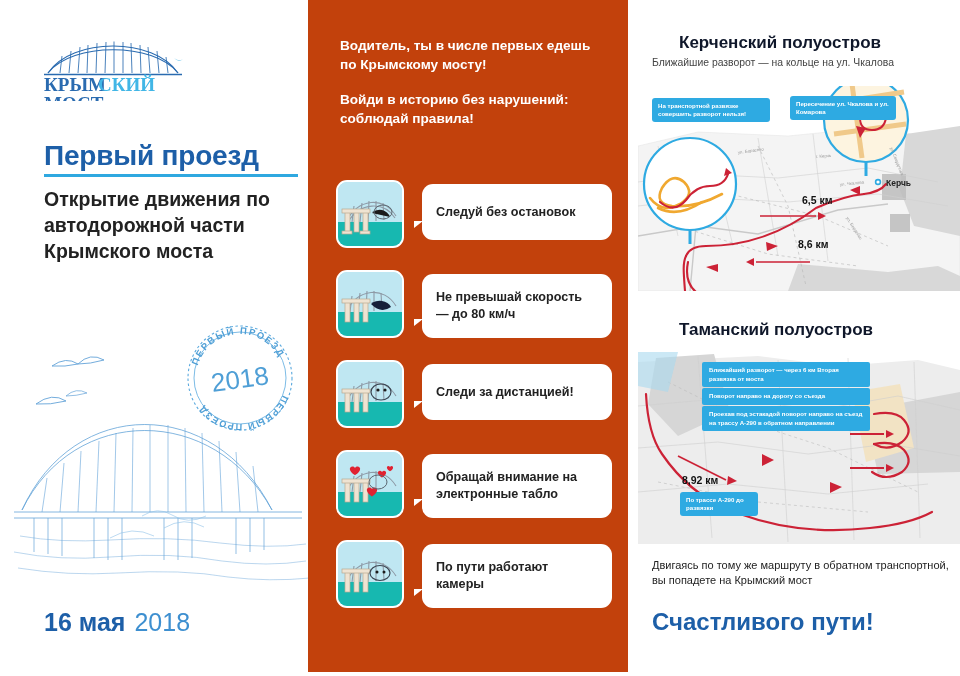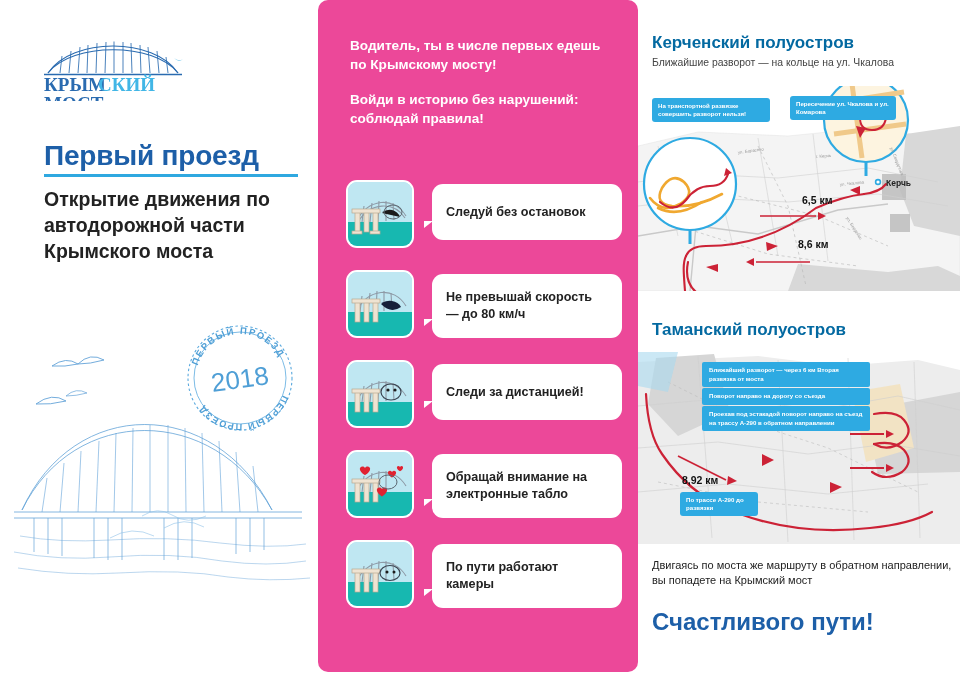--- a/index.html
+++ b/index.html
@@ -32,21 +32,21 @@
   .bridge-art{position:absolute;left:10px;top:300px;width:300px;height:290px;}
   .bridge-art svg{display:block;}
 
   .stamp{position:absolute;left:176px;top:318px;width:120px;height:120px;}
 
   .date-line{position:absolute;left:40px;top:608px;font-size:25px;}
   .date-day{font-weight:bold;color:#1d5fa8;}
   .date-year{color:#3d8fd0;font-weight:400;margin-left:9px;}
 
   
-  .center{position:absolute;left:318px;top:0;width:320px;height:672px;background:#ec4899;border-radius:10px;}
+  .center{position:absolute;left:308px;top:0;width:320px;height:672px;background:#c2410c;}
 
   .hdr-a{position:absolute;left:32px;top:36px;width:260px;color:#fff;font-size:13.6px;font-weight:bold;line-height:19px;}
   .hdr-b{position:absolute;left:32px;top:90px;width:260px;color:#fff;font-size:13.6px;font-weight:bold;line-height:19px;}
 
   .rules{position:absolute;left:28px;top:180px;width:278px;}
   .rule{position:relative;height:74px;margin-bottom:16px;}
   .rule-thumb{
     position:absolute;left:0;top:0;width:68px;height:68px;border-radius:11px;
     background:#9fe2f0;border:2.5px solid #fff;overflow:hidden;box-sizing:border-box;
   }
@@ -58,21 +58,21 @@
   }
   .bubble-txt{font-size:12.6px;line-height:17px;color:#222;font-weight:bold;}
   .bubble:before{
     content:"";position:absolute;left:-8px;bottom:12px;
     border-width:7px 9px 0 0;border-style:solid;border-color:#fff transparent transparent transparent;
   }
 
   
   .right{position:absolute;left:638px;top:0;width:322px;height:676px;background:#fff;overflow:hidden;}
 
-  .sec-title{position:absolute;font-size:17px;font-weight:bold;color:#0369a1;}
+  .sec-title{position:absolute;font-size:17px;font-weight:bold;color:#0f172a;margin-left:27px;}
   .sec-sub{position:absolute;font-size:10.4px;line-height:13.5px;color:#444;}
 
   .kerch-map{position:absolute;left:0px;top:86px;width:322px;height:205px;overflow:hidden;}
   .taman-map{position:absolute;left:0px;top:352px;width:322px;height:192px;overflow:hidden;}
 
   .callout{
     position:absolute;background:#2eaae2;color:#fff;
     font-size:6.1px;line-height:8.2px;font-weight:bold;
     padding:4px 6px;box-sizing:border-box;border-radius:3px;
   }
@@ -185,20 +185,23 @@
         <text font-family="Liberation Sans, sans-serif" font-size="9.5" font-weight="bold" fill="#4f9fd6" letter-spacing="1.6">
           <textPath href="#arcTop" startOffset="9%">ПЕРВЫЙ ПРОЕЗД</textPath>
         </text>
         <text font-family="Liberation Sans, sans-serif" font-size="9" font-weight="bold" fill="#4f9fd6" letter-spacing="1.4">
           <textPath href="#arcBot" startOffset="12%">ПЕРВЫЙ ПРОЕЗД</textPath>
         </text>
         <text x="60" y="70" text-anchor="middle" font-family="Liberation Sans, sans-serif" font-size="26" fill="#4f9fd6" transform="rotate(-8 60 62)">2018</text>
       </svg>
     </div>
 
+    <div class="date-line">
+      <span class="date-day">16 мая</span><span class="date-year">2018</span>
+    </div>
   </div>
 
   <div class="center">
     <div class="hdr-a">Водитель, ты в числе первых едешь по Крымскому мосту!</div>
     <div class="hdr-b">Войди в историю без нарушений: соблюдай правила!</div>
 
     <div class="rules">
 
       <div class="rule">
         <div class="rule-thumb">
@@ -480,17 +483,17 @@
       </svg>
     </div>
 
     <div class="taman-note" style="left:64px;top:362px;width:168px;">Ближайший разворот — через 6 км Вторая развязка от моста</div>
     <div class="taman-note" style="left:64px;top:388px;width:168px;">Поворот направо на дорогу со съезда</div>
     <div class="taman-note" style="left:64px;top:406px;width:168px;">Проехав под эстакадой поворот направо на съезд на трассу А-290 в обратном направлении</div>
 
     <div class="dist" style="left:44px;top:474px;">8,92 км</div>
     <div class="callout" style="left:42px;top:492px;width:78px;">По трассе А-290 до развязки</div>
 
-    <div class="closing-note">Двигаясь по моста же маршруту в обратном направлении, вы попадете на Крымский мост</div>
+    <div class="closing-note">Двигаясь по тому же маршруту в обратном транспортной, вы попадете на Крымский мост</div>
     <div class="closing-big">Счастливого пути!</div>
   </div>
 
 </div>
 
 </body></html>

